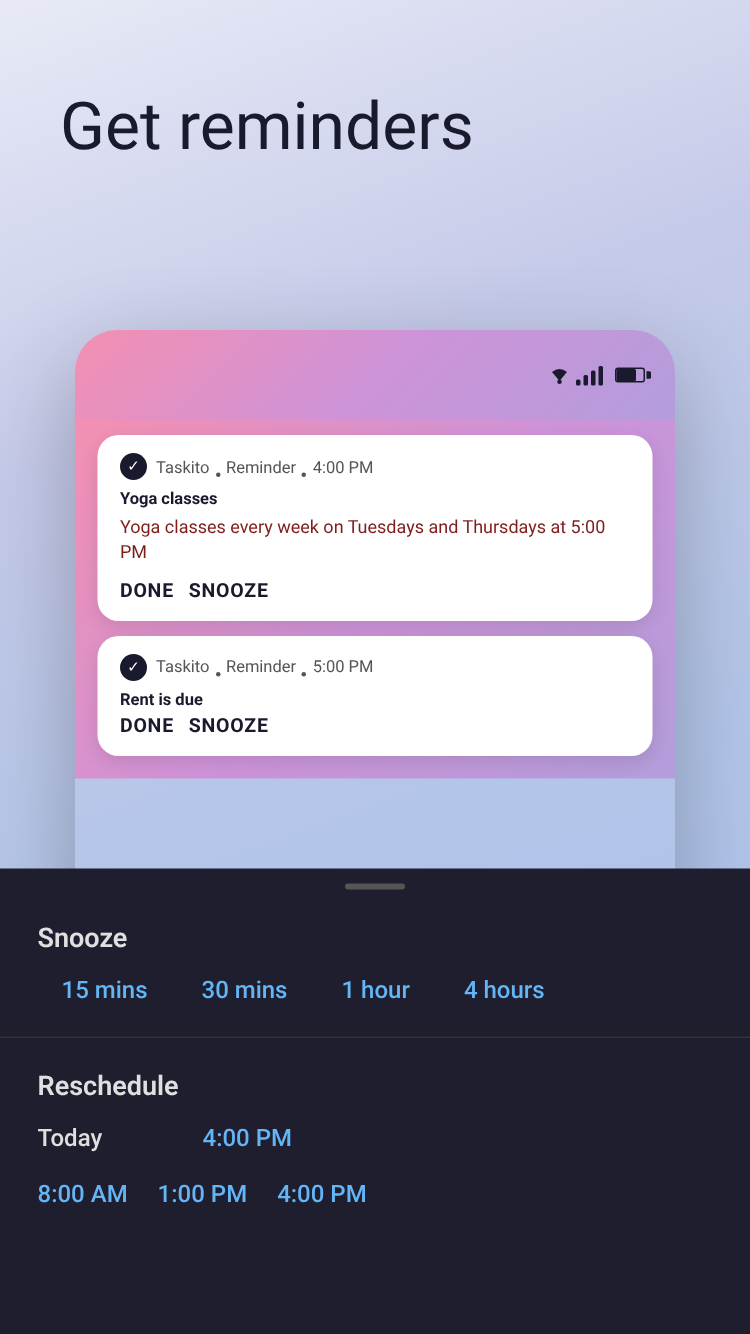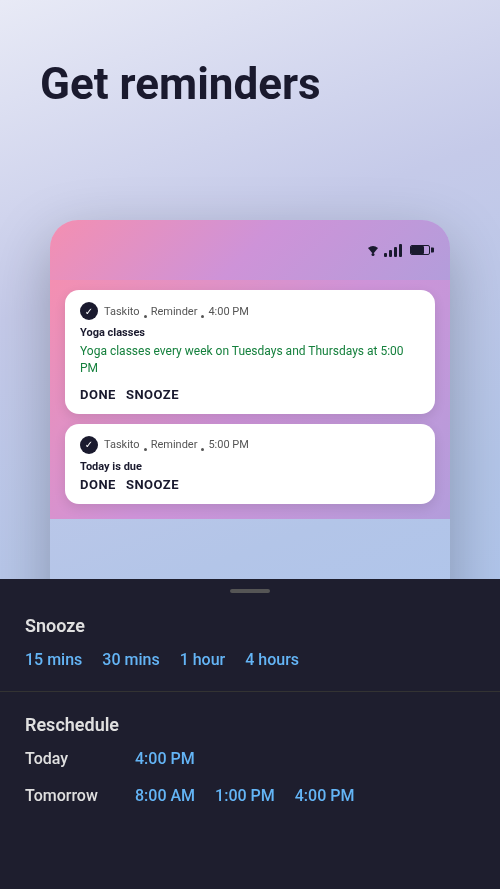--- a/index.html
+++ b/index.html
@@ -16,21 +16,21 @@
       overflow: hidden;
       position: relative;
     }
 
     .header {
       padding: 60px 40px 20px 40px;
     }
 
     .header h1 {
       font-size: 44px;
-      font-weight: 700;
+      font-weight: 400;
       color: #1a1a2e;
       line-height: 1.1;
     }
 
     .phone-mockup {
       position: absolute;
       top: 220px;
       left: 50px;
       width: 400px;
       height: 420px;
@@ -147,21 +147,21 @@
 
     .notification-title {
       font-size: 11px;
       font-weight: 700;
       color: #1a1a2e;
       margin-bottom: 4px;
     }
 
     .notification-body {
       font-size: 12px;
-      color: #15803d;
+      color: #7f1d1d;
       line-height: 1.4;
       margin-bottom: 10px;
     }
 
     .notification-actions {
       display: flex;
       gap: 10px;
     }
 
     .action-btn {
@@ -203,20 +203,21 @@
     .snooze-options {
       display: flex;
       gap: 20px;
       flex-wrap: wrap;
     }
 
     .snooze-option {
       font-size: 16px;
       font-weight: 500;
       color: #64b5f6;
+      margin-left: 16px;
     }
 
     .divider {
       height: 1px;
       background: #333;
       margin: 10px 0;
     }
 
     .reschedule-rows {
       display: flex;
@@ -303,21 +304,21 @@
       <div class="notification-header">
         <div class="check-icon">✓</div>
         <div class="notification-meta">
           <span>Taskito</span>
           <div class="dot"></div>
           <span>Reminder</span>
           <div class="dot"></div>
           <span>5:00 PM</span>
         </div>
       </div>
-      <div class="notification-title">Today is due</div>
+      <div class="notification-title">Rent is due</div>
       <div class="notification-actions">
         <span class="action-btn">DONE</span>
         <span class="action-btn">SNOOZE</span>
       </div>
     </div>
   </div>
 </div>
 
 <div class="bottom-sheet">
   <div class="sheet-handle"></div>
@@ -339,21 +340,20 @@
     <div class="reschedule-rows">
 
       <div class="reschedule-row">
         <div class="reschedule-day">Today</div>
         <div class="reschedule-times">
           <span class="reschedule-time">4:00 PM</span>
         </div>
       </div>
 
       <div class="reschedule-row">
-        <div class="reschedule-day">Tomorrow</div>
         <div class="reschedule-times">
           <span class="reschedule-time">8:00 AM</span>
           <span class="reschedule-time">1:00 PM</span>
           <span class="reschedule-time">4:00 PM</span>
         </div>
       </div>
     </div>
   </div>
 </div>
 

